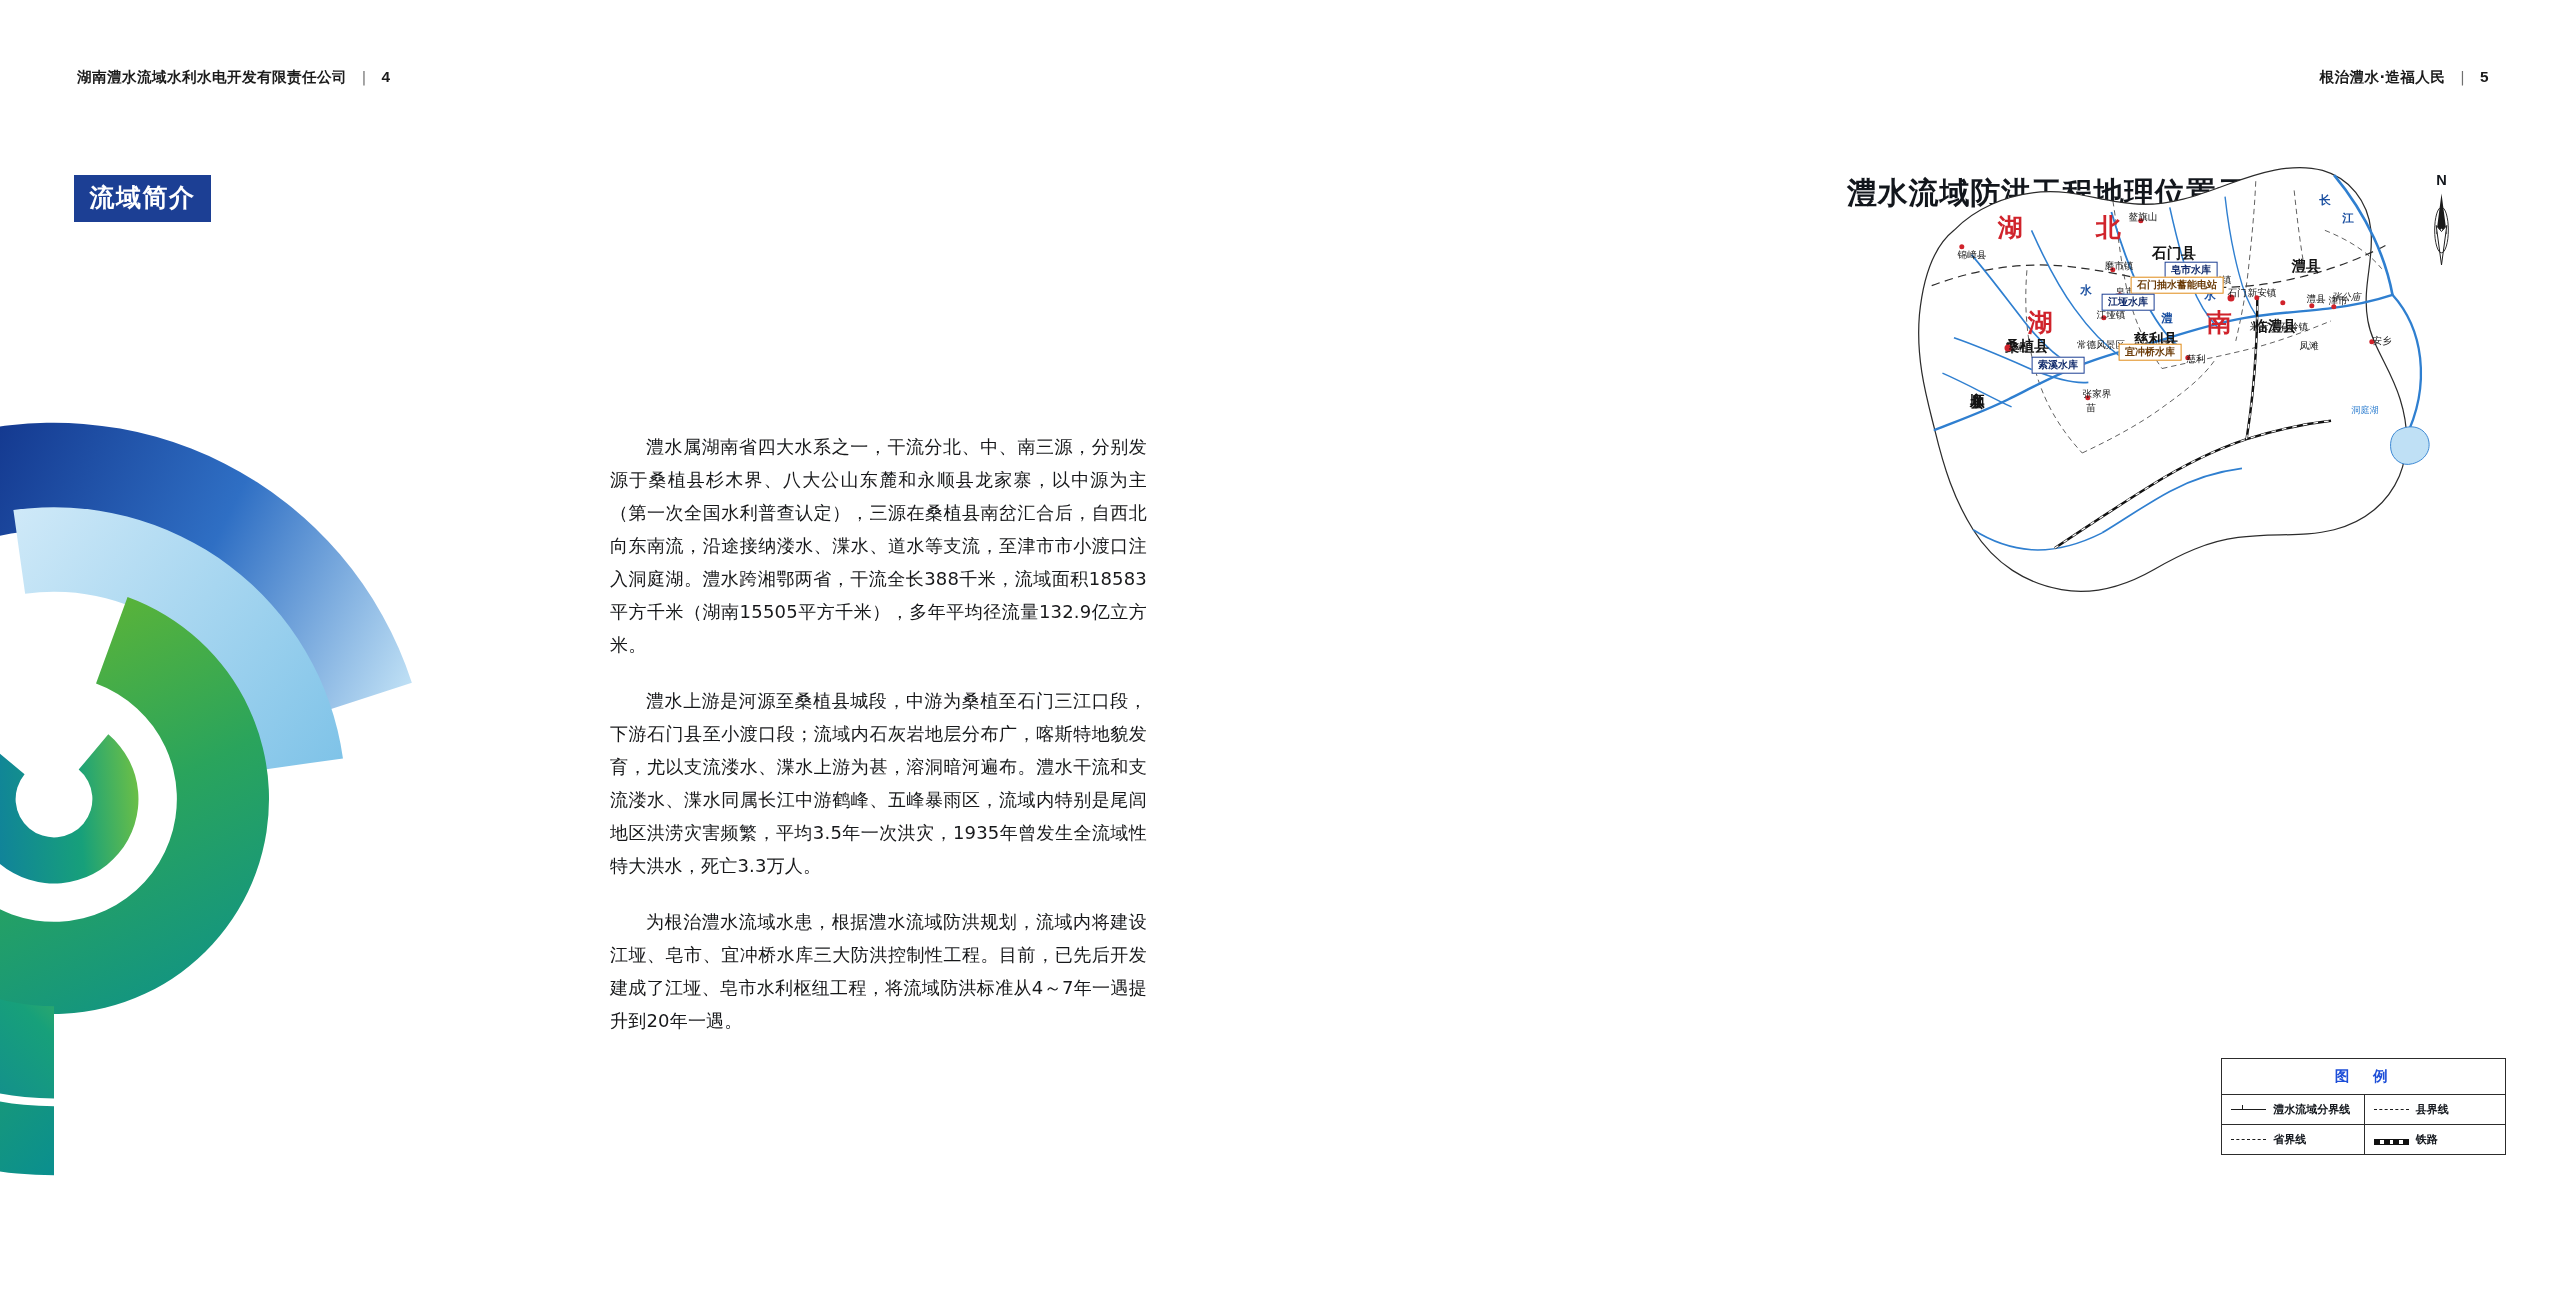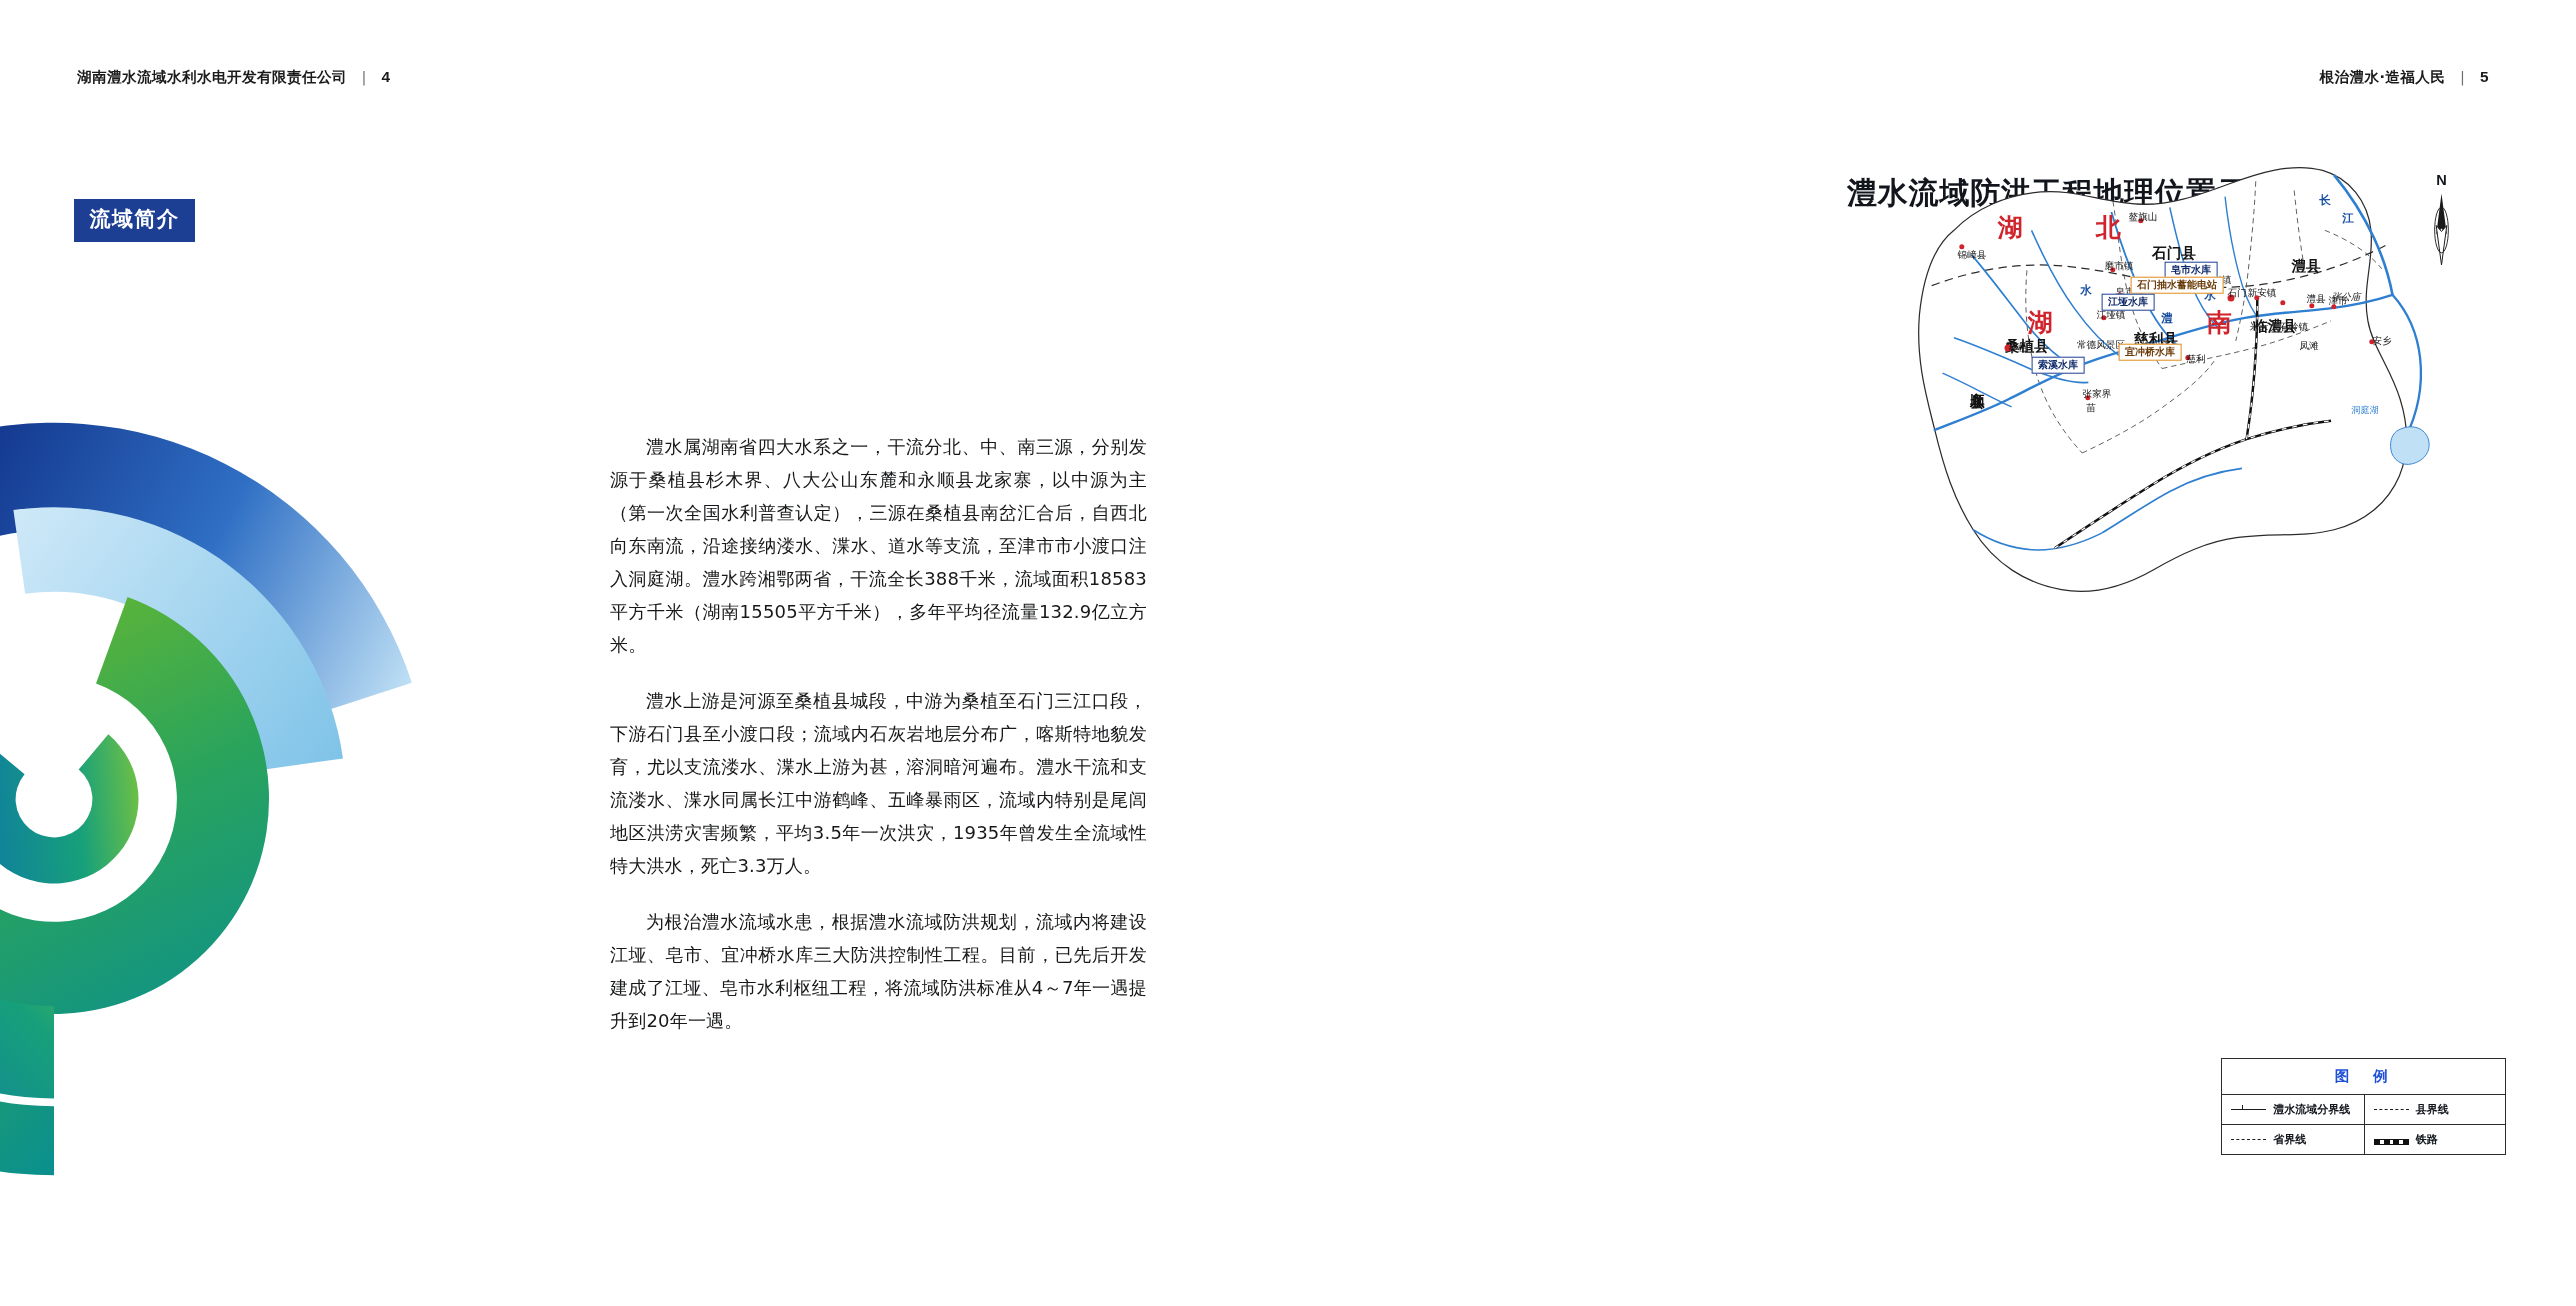--- a/index.html
+++ b/index.html
@@ -54,27 +54,26 @@
     font-size: 15.4px;
   }
 
   
   .section-badge {
     position: absolute;
     left: 74px;
     top: 175px;
     background: #1c3f94;
     color: #ffffff;
-    font-size: 21px;
+    font-size: 25px;
     font-weight: 700;
     letter-spacing: 1.5px;
     padding: 10px 15.4px 11.5px 15.4px;
     font-family: "DejaVu Sans", "Liberation Sans", sans-serif;
     line-height: 1;
-    margin-top: 24px;
   }
 
   
   .swirl {
     position: absolute;
     left: -353px;
     top: 392px;
     width: 814px;
     height: 814px;
     pointer-events: none;

